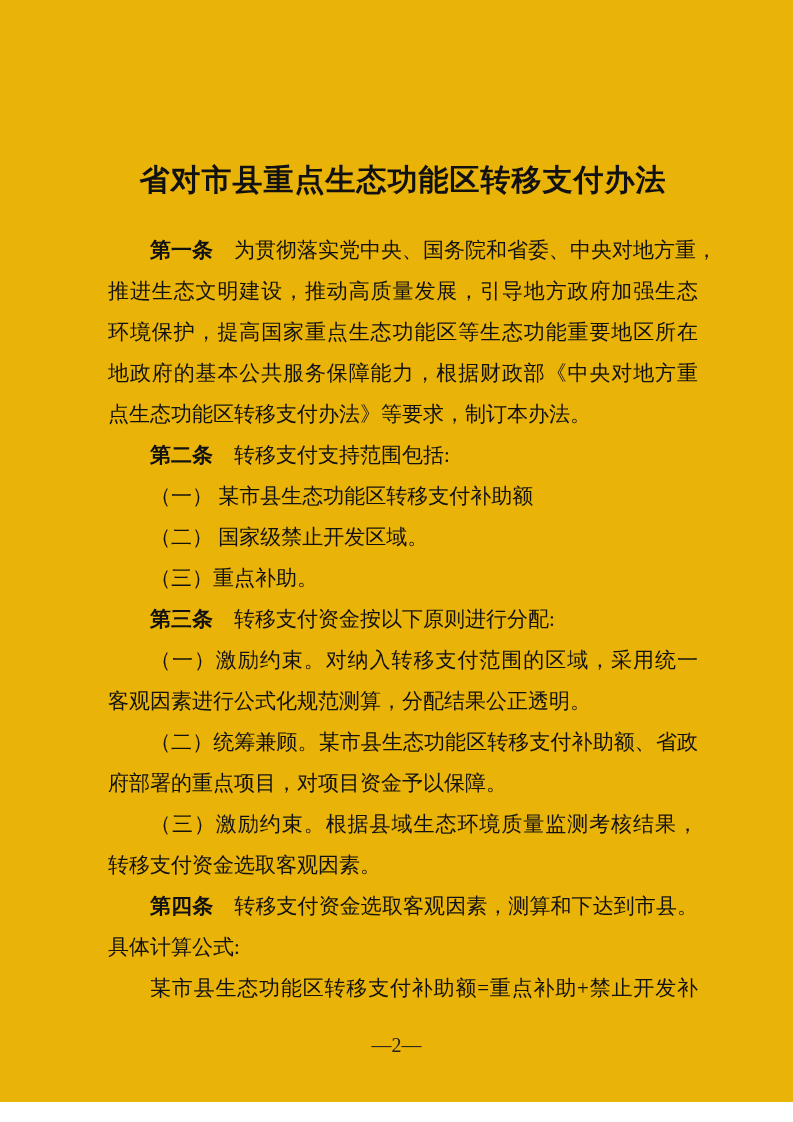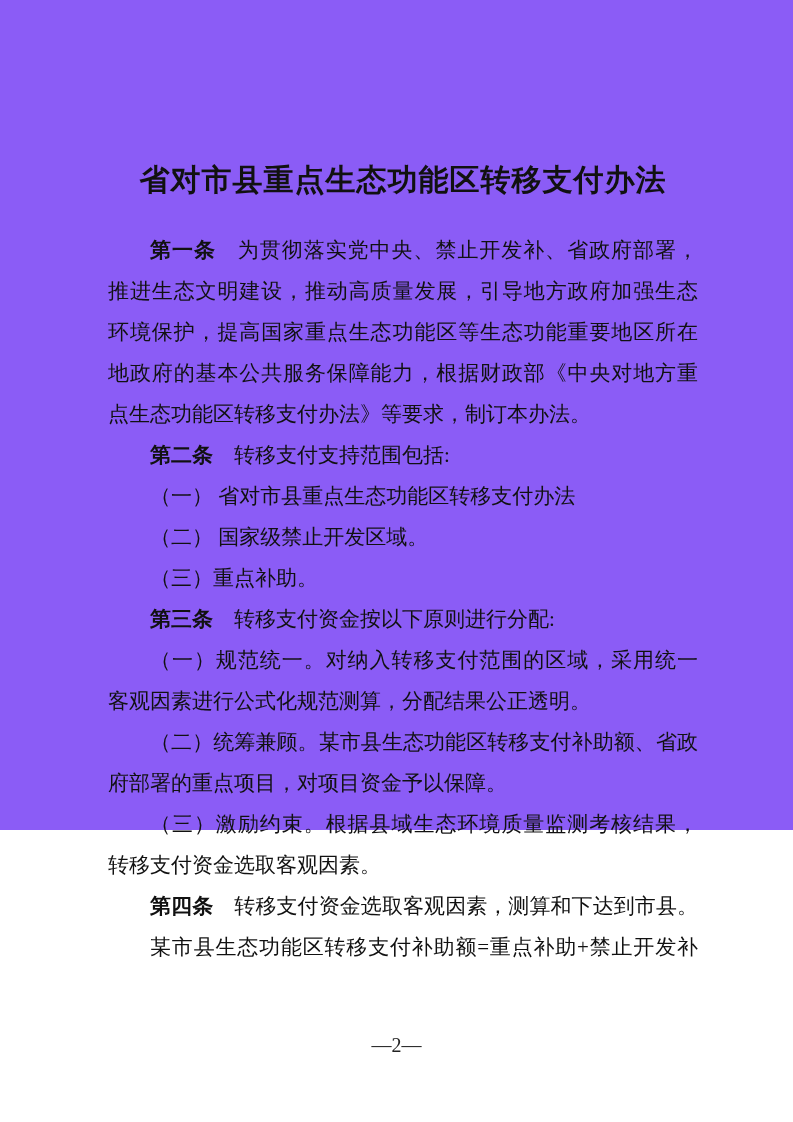--- a/index.html
+++ b/index.html
@@ -11,22 +11,22 @@
     width: 793px;
     height: 1122px;
     position: relative;
     font-family: "Liberation Serif", "DejaVu Serif", serif;
     color: #111111;
     overflow: hidden;
   }
   .page {
     position: absolute;
     left: 0; top: 0;
-    width: 793px; height: 830px;
-    background: #8b5cf6;
+    width: 793px; height: 1102px;
+    background: #eab308;
   }
   .content {
     position: absolute;
     left: 108px;
     top: 158px;
     width: 590px;
   }
   .title {
     font-size: 30px;
     font-weight: 700;
@@ -73,54 +73,55 @@
 </head>
 <body>
 
 <div class="page">
   <div class="content">
 
     <div class="title">省对市县重点生态功能区转移支付办法</div>
 
     <div class="body-text">
 
-      <div class="line ind j"><span class="art">第一条</span><span>　为贯彻落实党中央、禁止开发补、省政府部署，</span></div>
+      <div class="line ind j"><span class="art">第一条</span><span>　为贯彻落实党中央、国务院和省委、中央对地方重，</span></div>
 
       <div class="line j"><span>推进生态文明建设，推动高质量发展，引导地方政府加强生态</span></div>
 
       <div class="line j"><span>环境保护，提高国家重点生态功能区等生态功能重要地区所在</span></div>
 
       <div class="line j"><span>地政府的基本公共服务保障能力，根据财政部《中央对地方重</span></div>
 
       <div class="line"><span>点生态功能区转移支付办法》等要求，制订本办法。</span></div>
 
       <div class="line ind"><span class="art">第二条</span><span>　转移支付支持范围包括:</span></div>
 
-      <div class="line ind"><span>（一） 省对市县重点生态功能区转移支付办法</span></div>
+      <div class="line ind"><span>（一） 某市县生态功能区转移支付补助额</span></div>
 
       <div class="line ind"><span>（二） 国家级禁止开发区域。</span></div>
 
       <div class="line ind"><span>（三）重点补助。</span></div>
 
       <div class="line ind"><span class="art">第三条</span><span>　转移支付资金按以下原则进行分配:</span></div>
 
-      <div class="line ind j"><span>（一）规范统一。对纳入转移支付范围的区域，采用统一</span></div>
+      <div class="line ind j"><span>（一）激励约束。对纳入转移支付范围的区域，采用统一</span></div>
 
       <div class="line"><span>客观因素进行公式化规范测算，分配结果公正透明。</span></div>
 
       <div class="line ind j"><span>（二）统筹兼顾。某市县生态功能区转移支付补助额、省政</span></div>
 
       <div class="line"><span>府部署的重点项目，对项目资金予以保障。</span></div>
 
       <div class="line ind j"><span>（三）激励约束。根据县域生态环境质量监测考核结果，</span></div>
 
       <div class="line"><span>转移支付资金选取客观因素。</span></div>
 
       <div class="line ind j"><span class="art">第四条</span><span>　转移支付资金选取客观因素，测算和下达到市县。</span></div>
 
+      <div class="line"><span>具体计算公式:</span></div>
 
       <div class="line ind j"><span>某市县生态功能区转移支付补助额=重点补助+禁止开发补</span></div>
 
     </div>
   </div>
 
   <div class="footer"><span>—2—</span></div>
 </div>
 
 </body></html>

